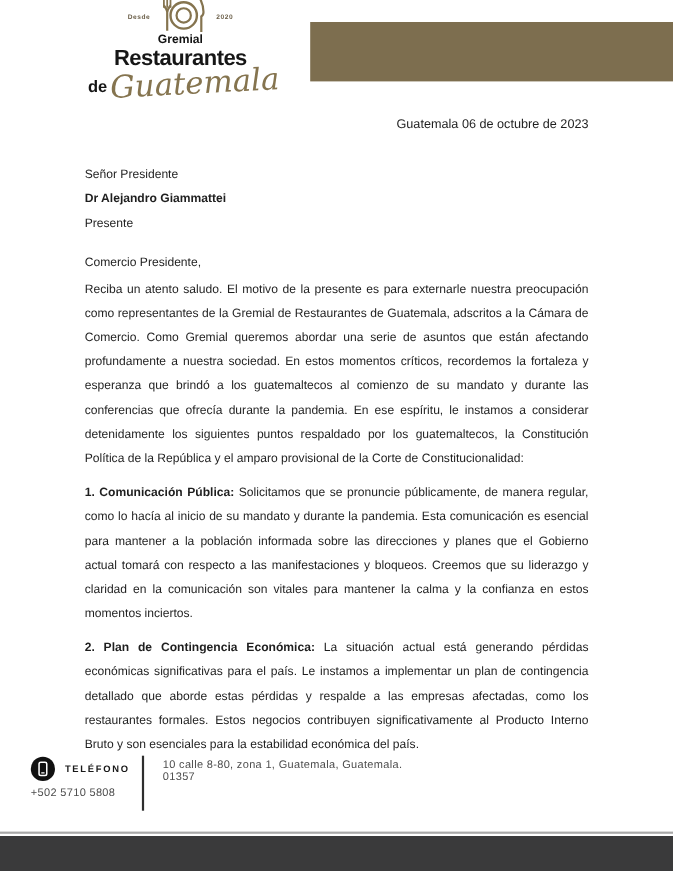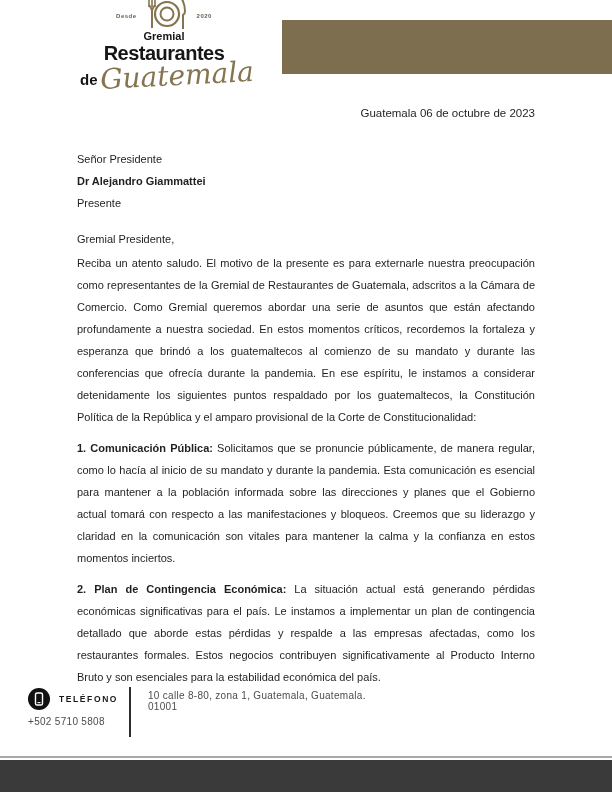--- a/index.html
+++ b/index.html
@@ -131,21 +131,21 @@
 
   <div class="date-line">Guatemala 06 de octubre de 2023</div>
 
   <div class="letter">
     <div class="recipient">
       <div>Señor Presidente</div>
       <div class="bold">Dr Alejandro Giammattei</div>
       <div>Presente</div>
     </div>
 
-    <div class="salutation">Gremial Presidente,</div>
+    <div class="salutation">Comercio Presidente,</div>
 
     <p class="para"><span class="lead"></span><span>Reciba un atento saludo.  El motivo de la presente es para externarle nuestra preocupación como representantes de la Gremial de Restaurantes de Guatemala, adscritos a la Cámara de Comercio. Como Gremial queremos abordar una serie de asuntos que están afectando profundamente a nuestra sociedad.  En estos momentos críticos, recordemos la fortaleza y esperanza que brindó a los guatemaltecos al comienzo de su mandato y durante las conferencias que ofrecía durante la pandemia. En ese espíritu, le instamos a considerar detenidamente los siguientes puntos respaldado por los guatemaltecos, la Constitución Política de la República y el amparo provisional de la Corte de Constitucionalidad:</span></p>
 
     <p class="para"><span class="lead">1. Comunicación Pública: </span><span>Solicitamos que se pronuncie públicamente, de manera regular, como lo hacía al inicio de su mandato y durante la pandemia.  Esta comunicación es esencial para mantener a la población informada sobre las direcciones y planes que el Gobierno actual tomará con respecto a las manifestaciones y bloqueos.  Creemos que su liderazgo y claridad en la comunicación son vitales para mantener la calma y la confianza en estos momentos inciertos.</span></p>
 
     <p class="para"><span class="lead">2. Plan de Contingencia Económica: </span><span>La situación actual está generando pérdidas económicas significativas para el país.  Le instamos a implementar un plan de contingencia detallado que aborde estas pérdidas y respalde a las empresas afectadas, como los restaurantes formales.  Estos negocios contribuyen significativamente al Producto Interno Bruto y son esenciales para la estabilidad económica del país.</span></p>
   </div>
 
   <div class="footer">
 
@@ -160,21 +160,21 @@
         <span class="f-label">TELÉFONO</span>
       </div>
       <div class="f-value">+502 5710 5808</div>
     </div>
 
     <div class="f-divider"></div>
 
     <div class="f-section f-address">
       <div class="f-value">
         <div>10 calle 8-80, zona 1, Guatemala, Guatemala.</div>
-        <div>01001</div>
+        <div>01357</div>
       </div>
     </div>
 
   </div>
 
   <div class="bar-line"></div>
   <div class="bottom-bar" style="background:#3a3a3b"></div>
 
 </div>
 

